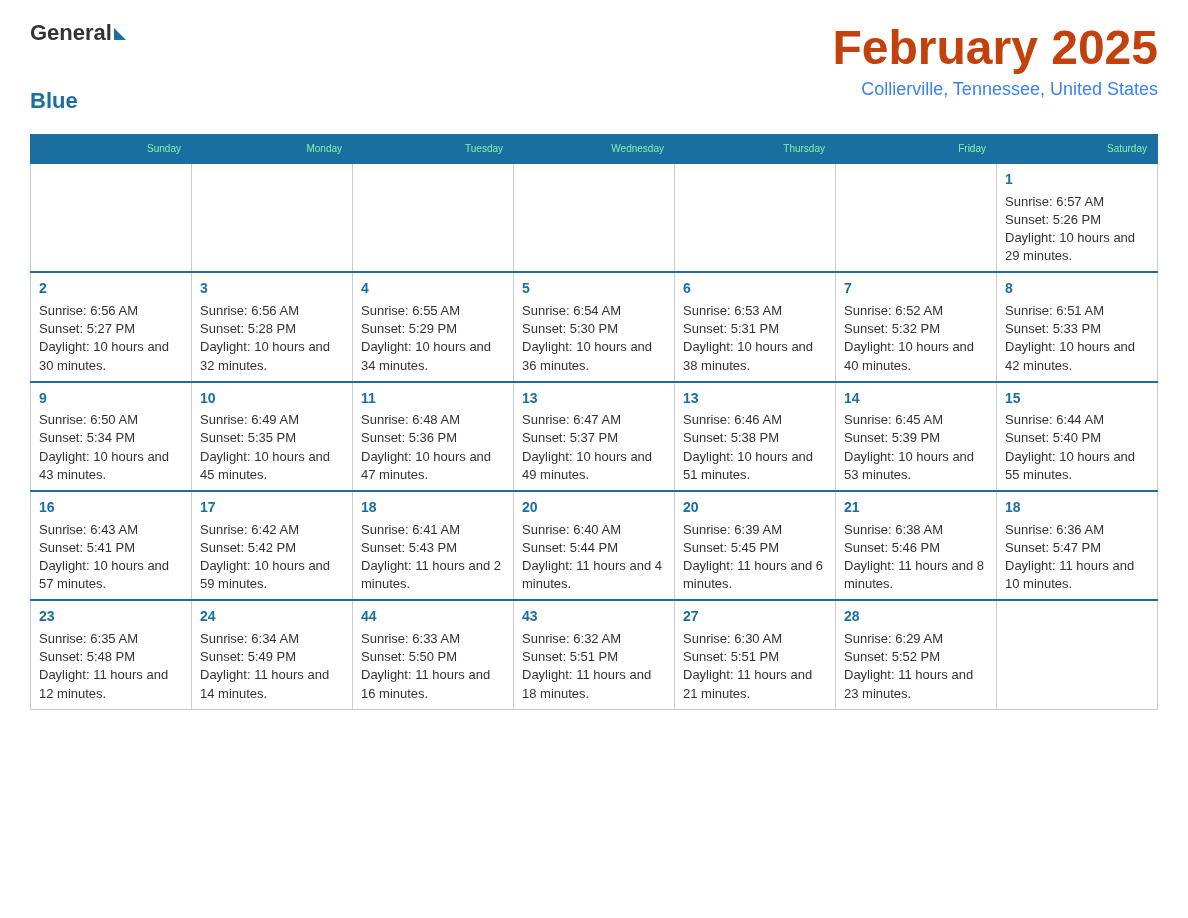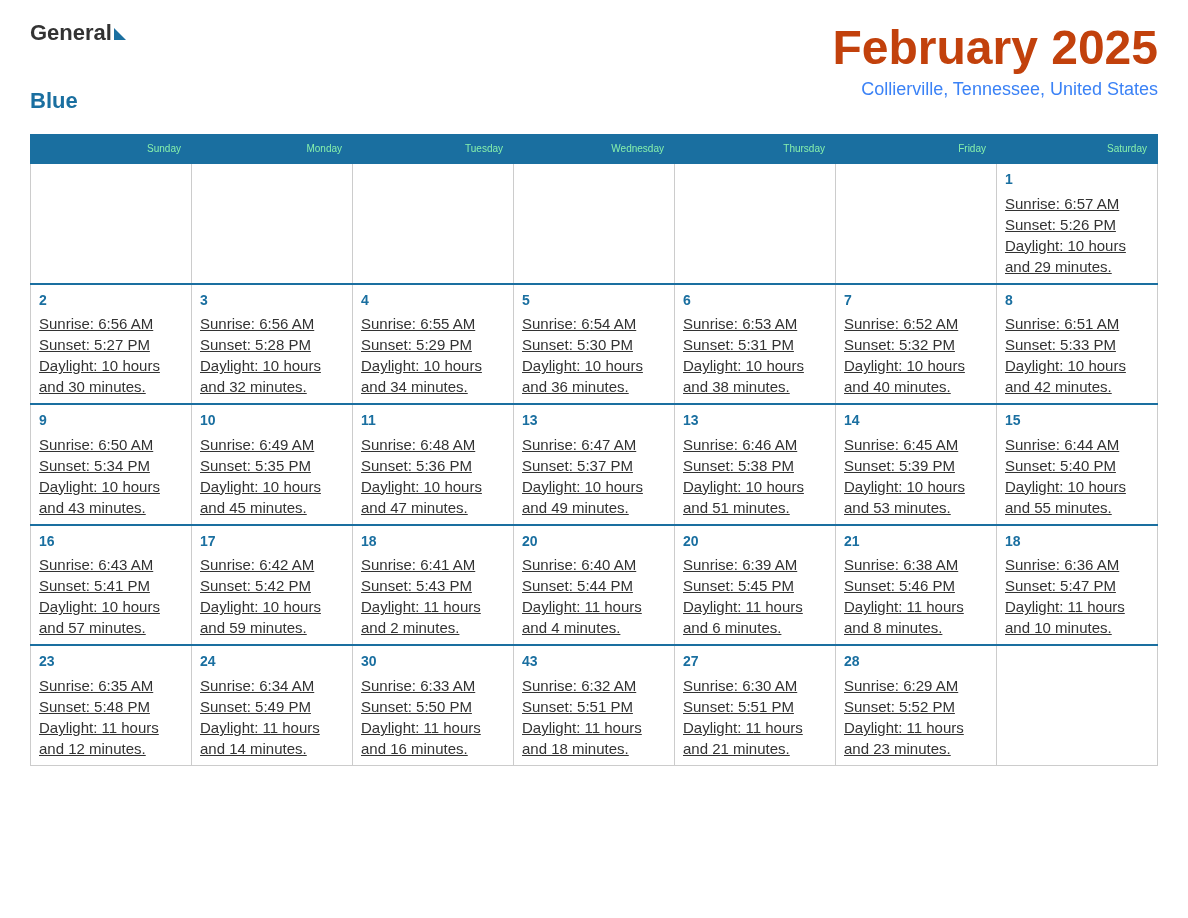--- a/index.html
+++ b/index.html
@@ -80,23 +80,22 @@
       line-height: 1.4;
     }
     .day-number {
       font-size: 14px;
       font-weight: bold;
       color: #1a6fa0;
       display: block;
       margin-bottom: 3px;
     }
     .day-info {
-      font-size: 15px;
-      color: #333;
-      text-decoration: underline;
+      font-size: 13px;
+      color: #333;
     }
     .empty-cell {
       background: #fff;
     }
     tr.week-row td {
       border-top: 2px solid #1a6fa0;
     }
   </style>
 </head>
 <body>
@@ -235,21 +234,21 @@
       <tr class="week-row">
         <td>
           <span class="day-number">23</span>
           <div class="day-info">Sunrise: 6:35 AM<br>Sunset: 5:48 PM<br>Daylight: 11 hours and 12 minutes.</div>
         </td>
         <td>
           <span class="day-number">24</span>
           <div class="day-info">Sunrise: 6:34 AM<br>Sunset: 5:49 PM<br>Daylight: 11 hours and 14 minutes.</div>
         </td>
         <td>
-          <span class="day-number">30</span>
+          <span class="day-number">44</span>
           <div class="day-info">Sunrise: 6:33 AM<br>Sunset: 5:50 PM<br>Daylight: 11 hours and 16 minutes.</div>
         </td>
         <td>
           <span class="day-number">43</span>
           <div class="day-info">Sunrise: 6:32 AM<br>Sunset: 5:51 PM<br>Daylight: 11 hours and 18 minutes.</div>
         </td>
         <td>
           <span class="day-number">27</span>
           <div class="day-info">Sunrise: 6:30 AM<br>Sunset: 5:51 PM<br>Daylight: 11 hours and 21 minutes.</div>
         </td>

